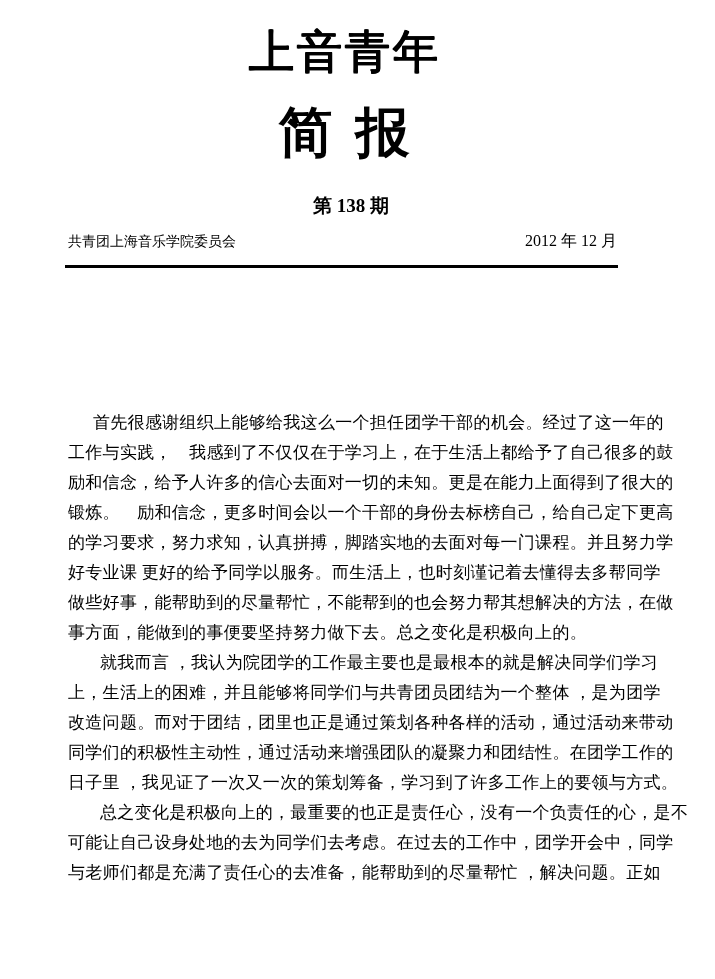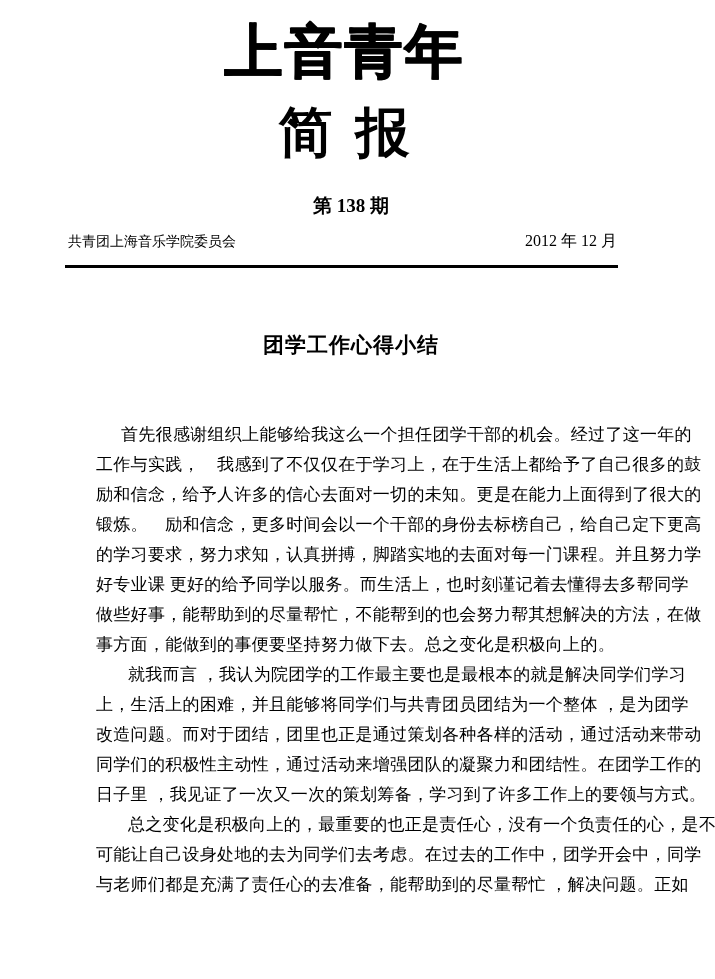--- a/index.html
+++ b/index.html
@@ -17,23 +17,23 @@
     color: #000000;
   }
   .centered {
     position: absolute;
     left: 0;
     text-align: center;
   }
   .masthead-brand {
     top: 16px;
     width: 688px;
-    font-size: 58px;
+    font-size: 46px;
     line-height: 72px;
-    font-weight: bold;
+    font-weight: normal;
     font-family: "Liberation Serif", "DejaVu Serif", serif;
     letter-spacing: 2px;
     text-shadow: 1px 0 0 #000, 0 1px 0 #000, 1px 1px 0 #000;
   }
   .masthead-bulletin {
     top: 100px;
     width: 688px;
     font-size: 54px;
     line-height: 64px;
     font-weight: bold;
@@ -76,23 +76,22 @@
     top: 332px;
     width: 702px;
     font-size: 21px;
     line-height: 26px;
     font-weight: bold;
     letter-spacing: 1px;
   }
   .body-text {
     position: absolute;
     left: 68px;
-    top: 420px;
+    top: 408px;
     width: 590px;
-    margin-left: 28px;
   }
   .body-line {
     height: 30px;
     line-height: 30px;
     font-size: 17px;
     white-space: nowrap;
     letter-spacing: 0.3px;
   }
   .indent-1 { padding-left: 25px; }
   .indent-2 { padding-left: 32px; }
@@ -107,21 +106,20 @@
   <div class="centered masthead-bulletin">简 报</div>
 
   <div class="centered issue-number">第 138 期</div>
 
   <div class="publisher">共青团上海音乐学院委员会</div>
 
   <div class="pub-date">2012 年 12 月</div>
 
   <div class="rule"></div>
 
-  <div class="centered article-title">团学工作心得小结</div>
 
   <div class="body-text">
     <div class="body-line indent-1">首先很感谢组织上能够给我这么一个担任团学干部的机会。经过了这一年的</div>
     <div class="body-line">工作与实践，　我感到了不仅仅在于学习上，在于生活上都给予了自己很多的鼓</div>
     <div class="body-line">励和信念，给予人许多的信心去面对一切的未知。更是在能力上面得到了很大的</div>
     <div class="body-line">锻炼。　励和信念，更多时间会以一个干部的身份去标榜自己，给自己定下更高</div>
     <div class="body-line">的学习要求，努力求知，认真拼搏，脚踏实地的去面对每一门课程。并且努力学</div>
     <div class="body-line">好专业课 更好的给予同学以服务。而生活上，也时刻谨记着去懂得去多帮同学</div>
     <div class="body-line">做些好事，能帮助到的尽量帮忙，不能帮到的也会努力帮其想解决的方法，在做</div>
     <div class="body-line">事方面，能做到的事便要坚持努力做下去。总之变化是积极向上的。</div>

